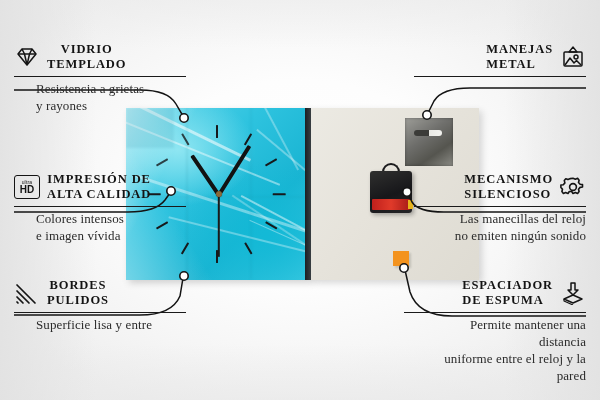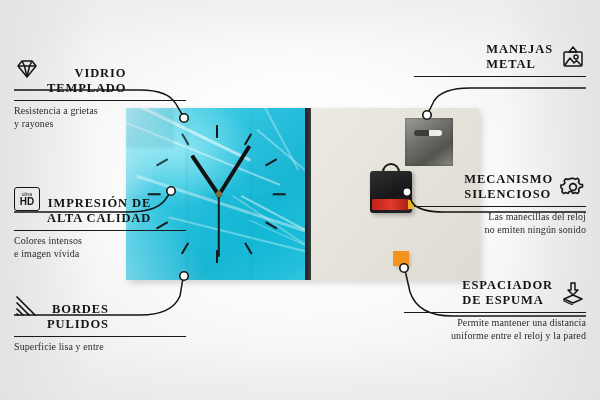--- a/index.html
+++ b/index.html
@@ -35,30 +35,31 @@
   .feature.right .head { justify-content:flex-end; }
   .ttl {
     font-family:"Liberation Serif", serif;
     font-weight:700;
     font-size:12.5px;
     letter-spacing:.9px;
     color:#141414;
     line-height:1.22;
     text-transform:uppercase;
   }
-  .feature.left .ttl { text-align:right;margin-top:24px; }
+  .feature.left .ttl { text-align:center; }
   .feature.right .ttl { text-align:left; }
   .rule { height:1.4px; background:#1a1a1a; margin-top:3px; }
   .desc {
     font-family:"Liberation Serif", serif;
-    font-size:10px;
+    font-size:13px;
     color:#2b2b2b;
     line-height:1.32;
     margin-top:3px;
     letter-spacing:.1px;
+    margin-left:22px;
   }
   .feature.right .desc { text-align:right; }
 
   .ico { width:26px; height:24px; flex:0 0 26px; display:block; }
 
   
   #clock-panel {
     position:absolute; left:126px; top:108px; width:185px; height:172px;
     background:
       linear-gradient(118deg, rgba(255,255,255,.55) 0%, rgba(255,255,255,0) 26%),

